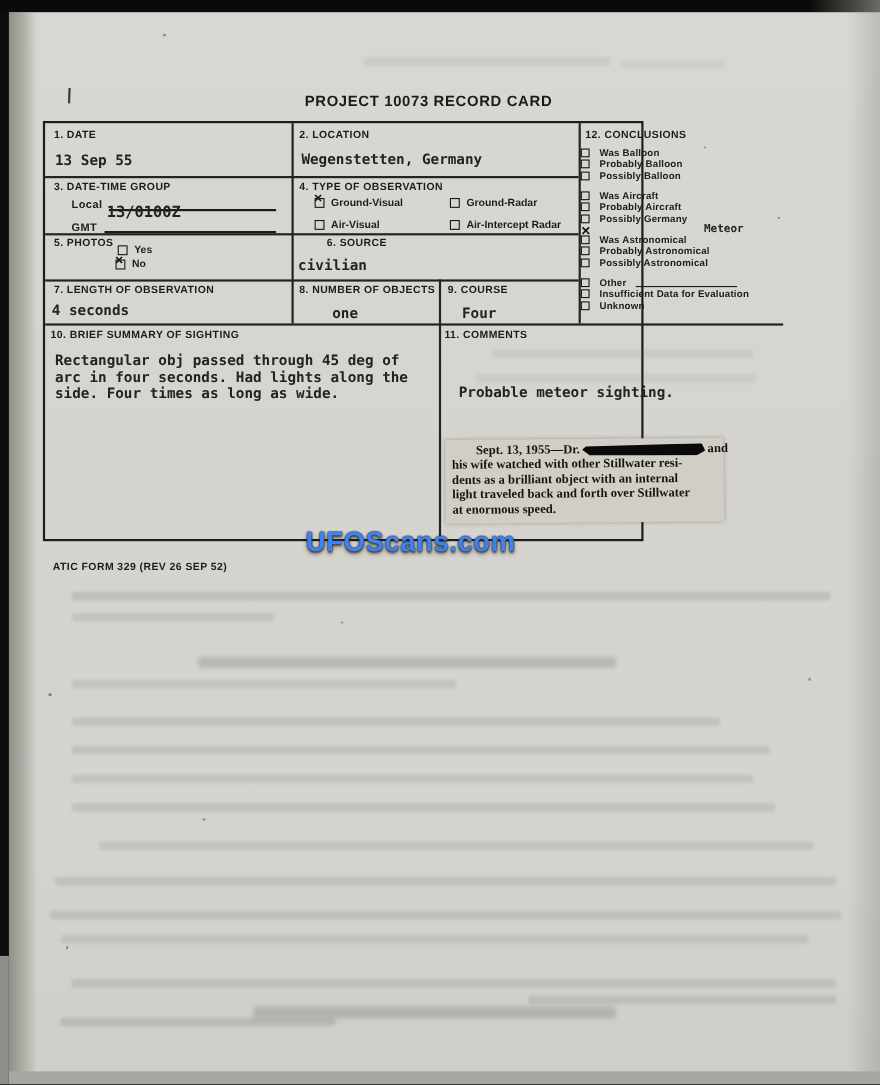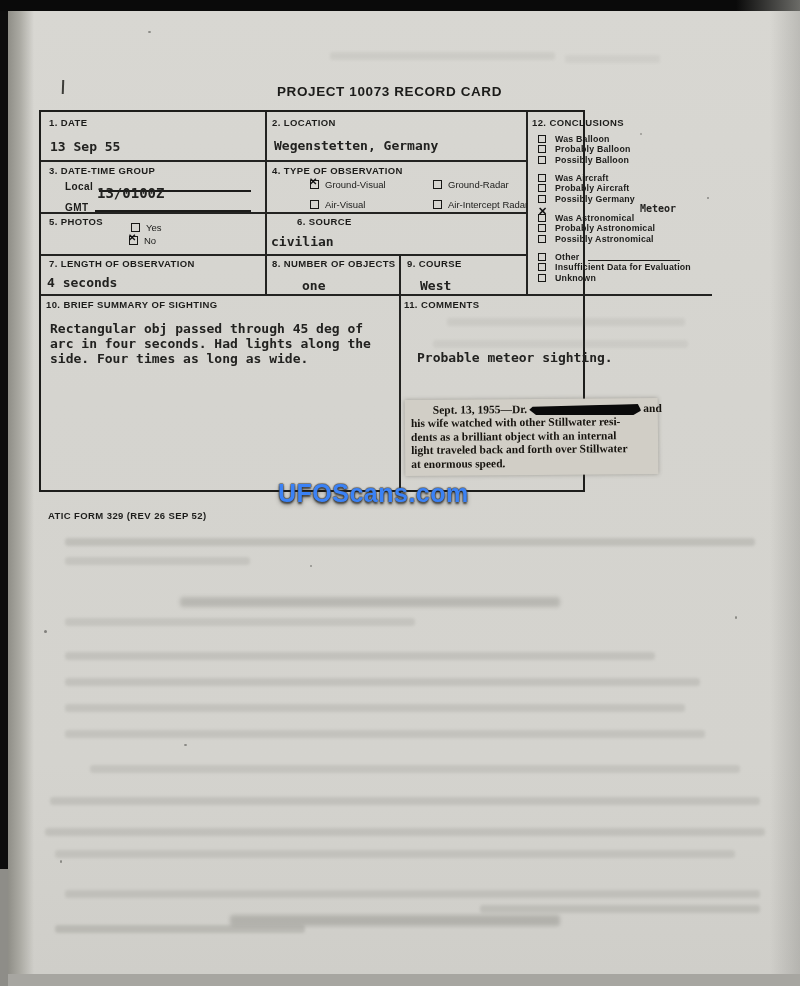--- a/index.html
+++ b/index.html
@@ -55,24 +55,24 @@
   .cb{
     display:inline-block;width:7px;height:7px;border:1.6px solid #171715;
     vertical-align:middle;position:relative;flex:none;
   }
   .cb.checked::after{
     content:"✕";position:absolute;left:-2px;top:-4px;font-size:10px;
     font-weight:bold;color:#111;line-height:10px;
   }
   .cb.x-above.checked::after{left:-1px;top:-9px;font-size:11px;}
   .opt{position:absolute;display:flex;align-items:center;gap:6px;
-    font-size:9.5px;font-weight:normal;color:#1c1c1a;white-space:nowrap;margin-left:24px;}
-
-  
-  .c-group{position:absolute;left:497px;display:flex;flex-direction:column;gap:1.2px;}
+    font-size:9.5px;font-weight:bold;color:#1c1c1a;white-space:nowrap;}
+
+  
+  .c-group{position:absolute;left:487px;display:flex;flex-direction:column;gap:1.2px;}
   .c-item{display:flex;align-items:center;gap:9px;height:9.3px;}
   .c-item .cb{width:6px;height:6px;border-width:1.5px;}
   .c-label{font-size:8.8px;font-weight:bold;color:#1c1c1a;white-space:nowrap;letter-spacing:.2px;}
   .u-line{display:inline-block;width:92px;border-bottom:1.4px solid #1c1c1a;height:7px;}
 
   
   .rule{position:absolute;height:1.6px;background:#1c1c1a;}
 
   
   .clipping{
@@ -180,21 +180,21 @@
   <div class="flabel" style="left:231px;top:104px;margin-left:25px;">6. SOURCE</div>
   <div class="typed" style="left:230px;top:122px;">civilian</div>
 
   <div class="flabel" style="left:8px;top:146px;">7. LENGTH OF OBSERVATION</div>
   <div class="typed" style="left:6px;top:163px;">4 seconds</div>
 
   <div class="flabel" style="left:231px;top:146px;">8. NUMBER OF OBJECTS</div>
   <div class="typed" style="left:261px;top:166px;">one</div>
 
   <div class="flabel" style="left:366px;top:146px;">9. COURSE</div>
-  <div class="typed" style="left:379px;top:166px;">West</div>
+  <div class="typed" style="left:379px;top:166px;">Four</div>
 
   <div class="flabel" style="left:5px;top:187px;">10. BRIEF SUMMARY OF SIGHTING</div>
   <div style="position:absolute;left:9px;top:209px;">
     <div class="typed" style="position:static;line-height:15.2px;">Rectangular obj passed through 45 deg of</div>
     <div class="typed" style="position:static;line-height:15.2px;">arc in four seconds. Had lights along the</div>
     <div class="typed" style="position:static;line-height:15.2px;">side. Four times as long as wide.</div>
   </div>
 
   <div class="flabel" style="left:363px;top:187px;">11. COMMENTS</div>
   <div class="typed" style="left:376px;top:238px;">Probable meteor sighting.</div>

